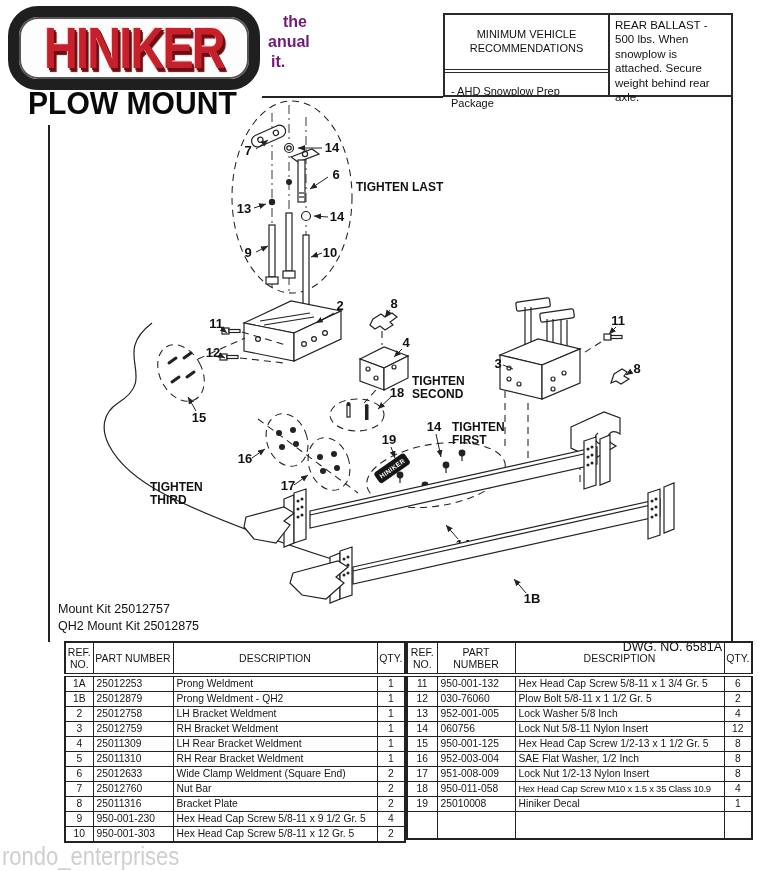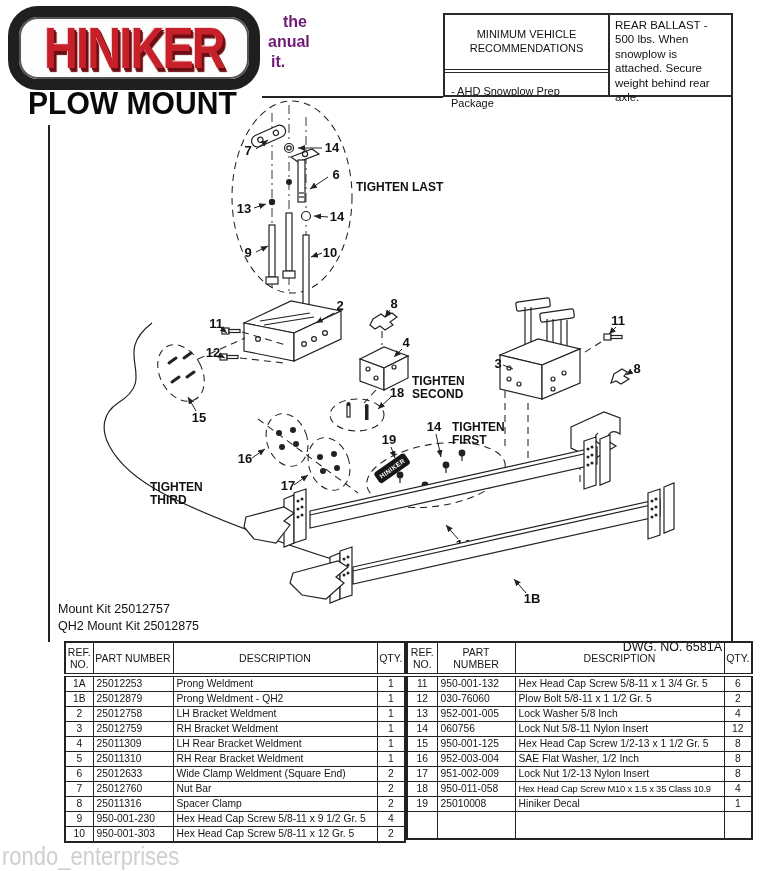--- a/index.html
+++ b/index.html
@@ -421,21 +421,21 @@
           </tr>
         <tr>
             <td class="c">7</td>
             <td>25012760</td>
             <td>Nut Bar</td>
             <td class="c">2</td>
           </tr>
         <tr>
             <td class="c">8</td>
             <td>25011316</td>
-            <td>Spacer Clamp</td>
+            <td>Bracket Plate</td>
             <td class="c">2</td>
           </tr>
         <tr>
             <td class="c">9</td>
             <td>950-001-230</td>
             <td>Hex Head Cap Screw 5/8-11 x 9 1/2 Gr. 5</td>
             <td class="c">4</td>
           </tr>
         <tr>
             <td class="c">10</td>
@@ -492,21 +492,21 @@
             <td class="c">8</td>
           </tr>
         <tr>
             <td class="c">16</td>
             <td>952-003-004</td>
             <td>SAE Flat Washer, 1/2 Inch</td>
             <td class="c">8</td>
           </tr>
         <tr>
             <td class="c">17</td>
-            <td>951-002-009</td>
+            <td>951-008-009</td>
             <td>Lock Nut 1/2-13 Nylon Insert</td>
             <td class="c">8</td>
           </tr>
         <tr>
             <td class="c">18</td>
             <td>950-011-058</td>
             <td class="sm">Hex Head Cap Screw M10 x 1.5 x 35 Class 10.9</td>
             <td class="c">4</td>
           </tr>
         <tr>

